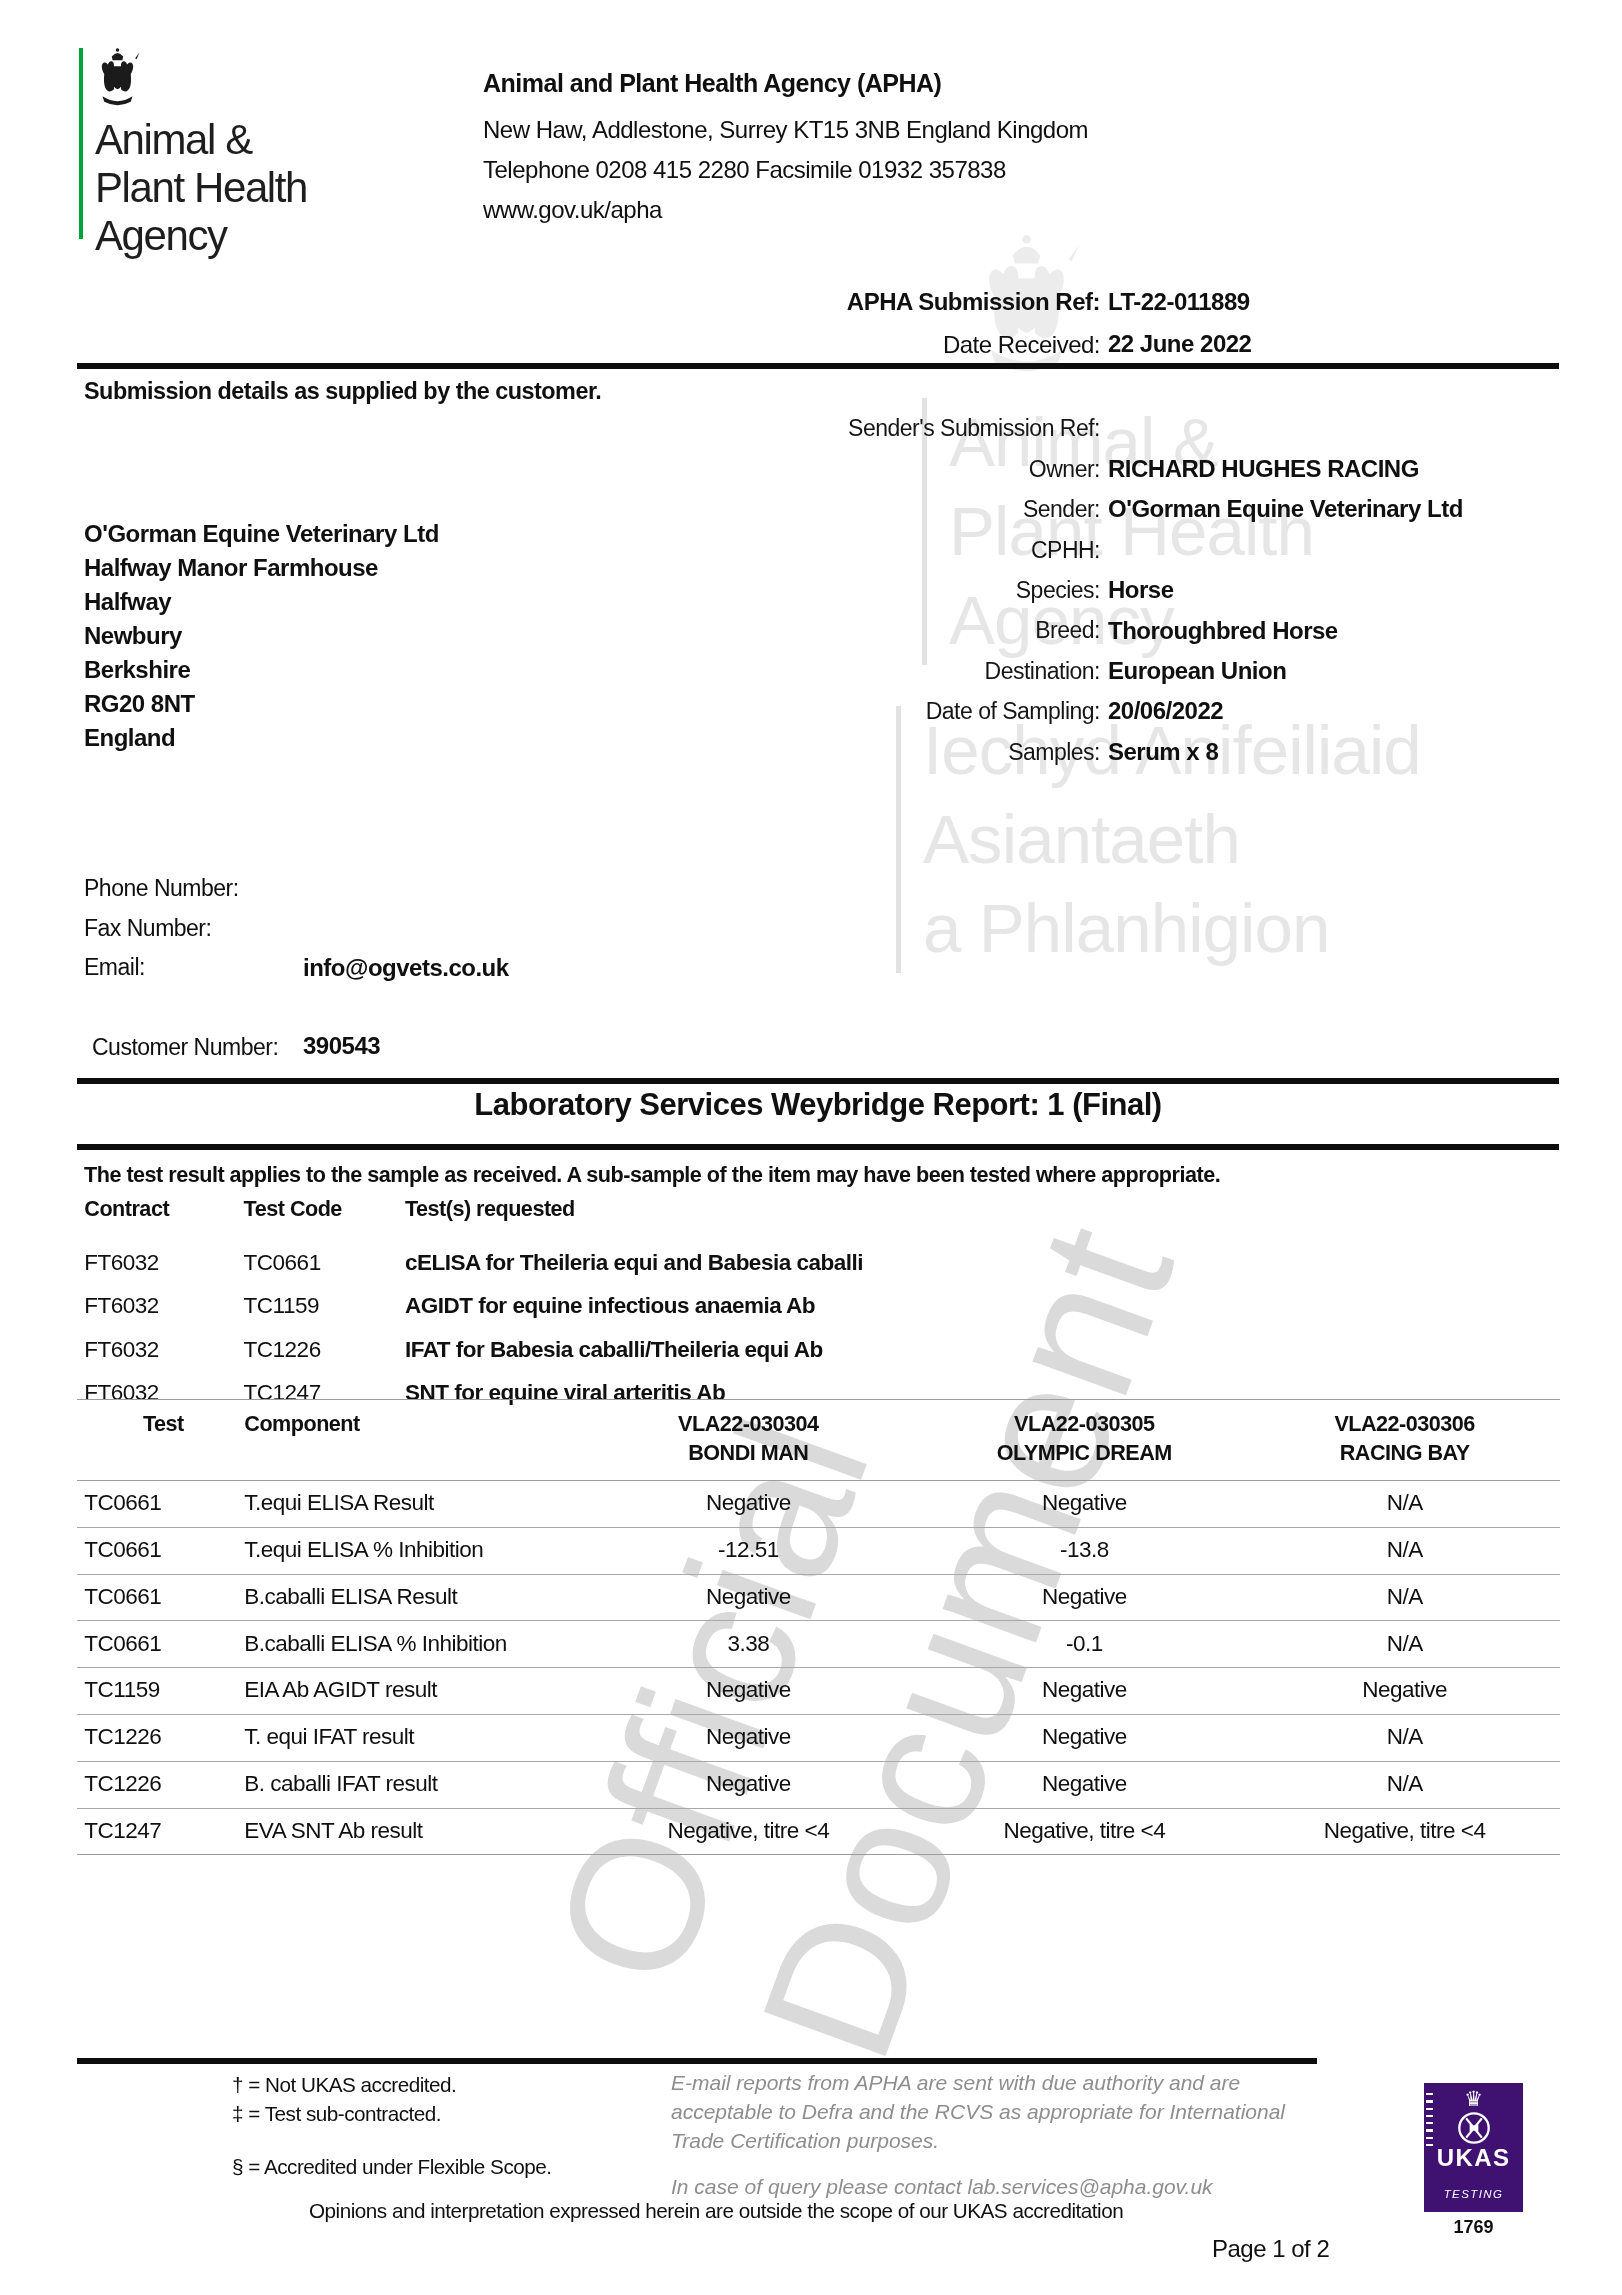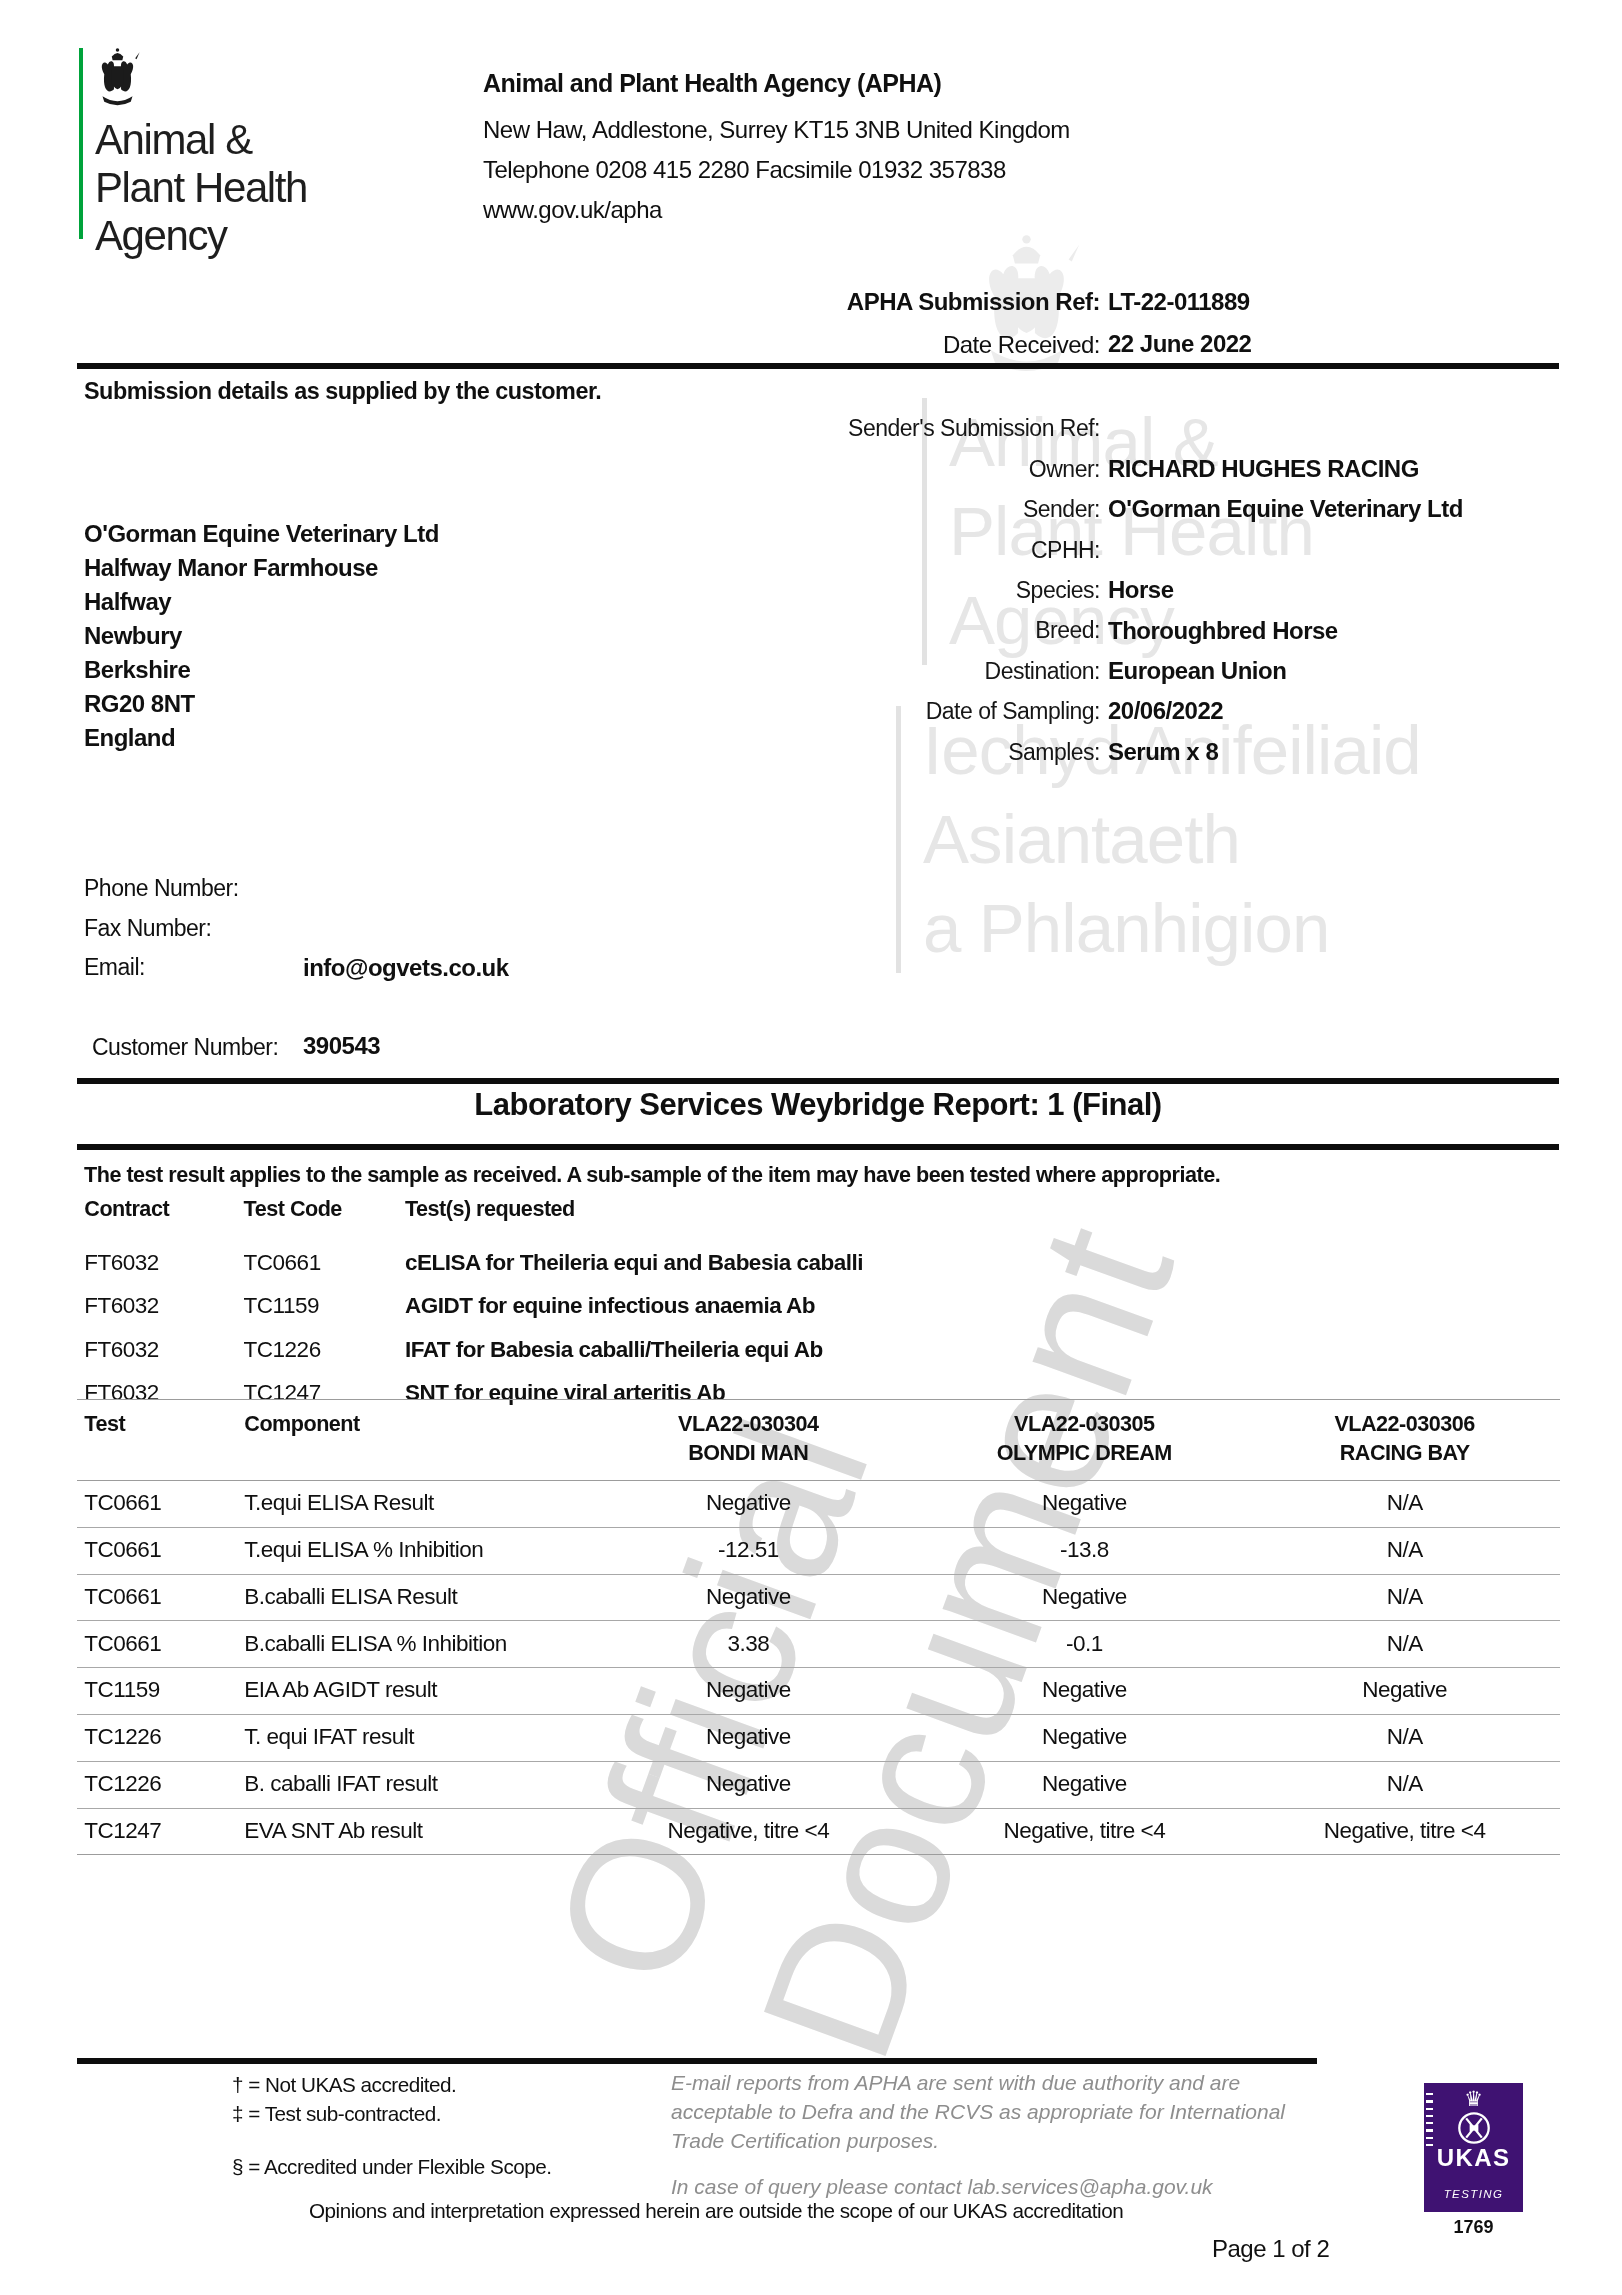--- a/index.html
+++ b/index.html
@@ -32,21 +32,21 @@
   .ctable th{font-size:21.6px;padding-bottom:13.8px;}
   .ctable td{font-size:22.5px;padding-top:13.8px;padding-bottom:3.7px;}
   .ctable .c1{width:152px;}
   .ctable .c2{width:154px;}
   .ctable td.req{font-weight:bold;}
   
   .rtable{left:77px;top:1399px;width:1483px;border-collapse:collapse;table-layout:fixed;
           border-top:1.8px solid #9c9c9c;border-bottom:1.8px solid #9c9c9c;}
   .rtable th{font-size:21.6px;vertical-align:top;padding-top:10px;padding-bottom:13px;
              border-bottom:1.8px solid #9c9c9c;line-height:28.5px;}
-  .rtable th.h-test{width:158px;text-align:left;padding-left:7.3px;}
+  .rtable th.h-test{width:158px;text-align:center;padding-left:7.3px;}
   .rtable th.h-comp{width:332px;text-align:left;}
   .rtable th.h-s1{width:340px;text-align:center;}
   .rtable th.h-s2{width:328px;text-align:center;}
   .rtable th.h-s3{text-align:center;}
   .rtable tbody tr + tr{border-top:1.4px solid #a8a8a8;}
   .rtable td{font-size:22.5px;line-height:27.5px;vertical-align:top;padding-top:8.3px;padding-bottom:10px;}
   .rtable td.t-test{padding-left:7.3px;}
   .rtable td.t-comp{padding-right:44px;}
   .rtable td.t-val{text-align:center;}
   
@@ -121,21 +121,21 @@
       <path d="M26 112 Q60 134 94 112 L90 124 Q60 140 30 124 Z"></path>
     </g>
   </svg>
   <div class="abs agency-name">
     <div>Animal &amp;</div>
     <div>Plant Health</div>
     <div>Agency</div>
   </div>
 
   <div class="abs org-title b">Animal and Plant Health Agency (APHA)</div>
-  <div class="abs addr" style="top:116px">New Haw, Addlestone, Surrey KT15 3NB United Kingdom</div>
+  <div class="abs addr" style="top:116px">New Haw, Addlestone, Surrey KT15 3NB England Kingdom</div>
   <div class="abs addr" style="top:156px">Telephone 0208 415 2280 Facsimile 01932 357838</div>
   <div class="abs addr" style="top:196px">www.gov.uk/apha</div>
 
   <div class="abs ref-label b" style="top:288px">APHA Submission Ref:</div>
   <div class="abs ref-value b" style="top:288px">LT-22-011889</div>
   <div class="abs ref-label" style="top:331px">Date Received:</div>
   <div class="abs ref-value b" style="top:330px">22 June 2022</div>
 
   <div class="abs rule" style="top:363px"></div>
 

